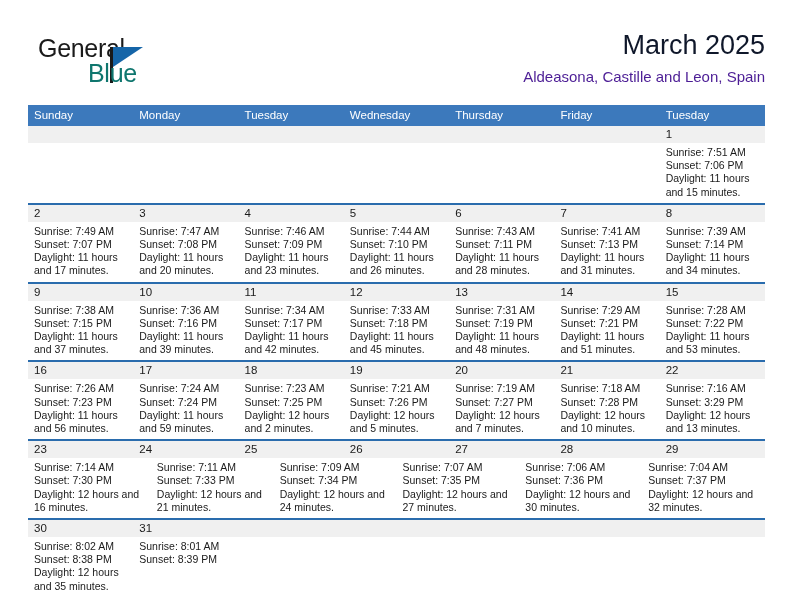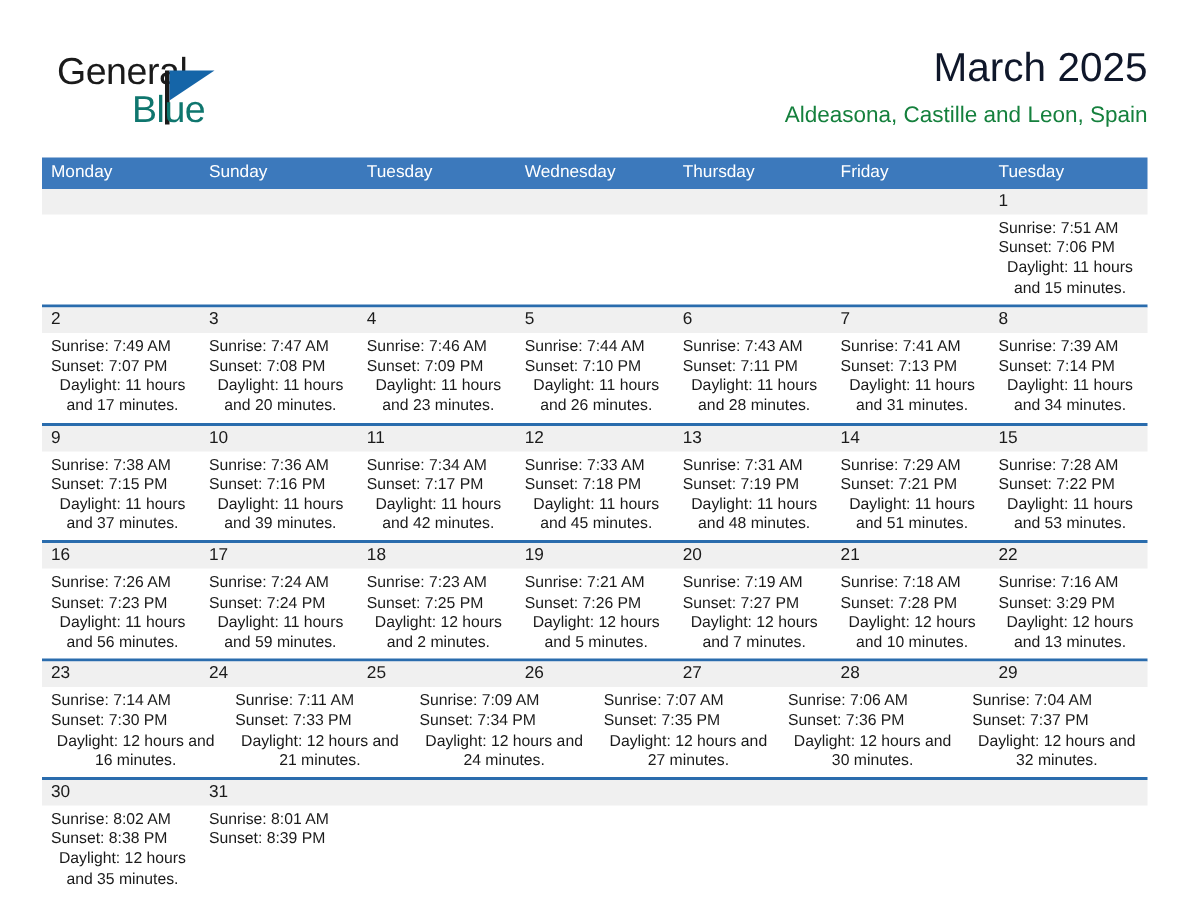--- a/index.html
+++ b/index.html
@@ -82,21 +82,21 @@
     width: 520px;
   }
   .cal-title {
     font-size: 27px;
     color: #0f172a;
     line-height: 34px;
     white-space: nowrap;
   }
   .cal-subtitle {
     font-size: 15px;
-    color: #15803d;
+    color: #4c1d95;
     line-height: 22px;
     margin-top: 4px;
     white-space: nowrap;
   }
 
   
   .calendar {
     position: absolute;
     left: 28px;
     top: 105px;
@@ -150,21 +150,20 @@
     padding: 3px 4px 4px 6px;
   }
   .day-line {
     font-size: 10.5px;
     line-height: 13.2px;
     color: #1a1a1a;
     white-space: nowrap;
   }
   .day-line.wrap {
     white-space: normal;
-    text-align: center;
   }
 </style>
 </head>
 <body>
 
 <div class="page">
 
   <div class="header">
 
     <div class="logo">
@@ -176,22 +175,22 @@
 
     <div class="title-block">
       <div class="cal-title">March 2025</div>
       <div class="cal-subtitle">Aldeasona, Castille and Leon, Spain</div>
     </div>
 
   </div>
 
   <div class="calendar">
     <div class="weekdays">
+        <div class="weekday">Sunday</div>
         <div class="weekday">Monday</div>
-        <div class="weekday">Sunday</div>
         <div class="weekday">Tuesday</div>
         <div class="weekday">Wednesday</div>
         <div class="weekday">Thursday</div>
         <div class="weekday">Friday</div>
         <div class="weekday">Tuesday</div>
       </div>
     <div class="weeks">
         <div class="week">
           <div class="day-num-band">
             <div class="day-num"></div>

